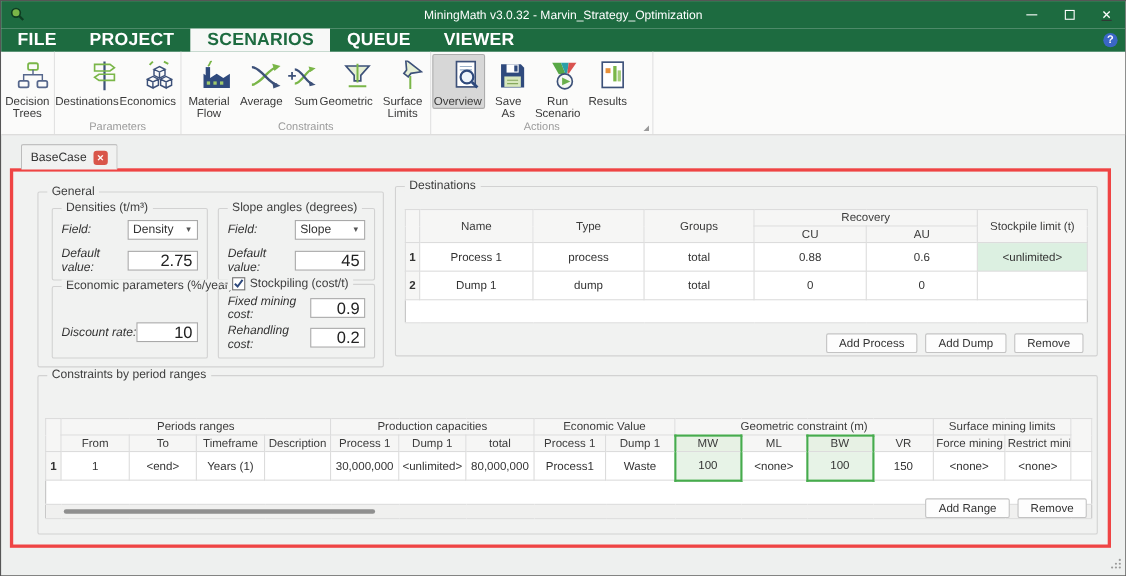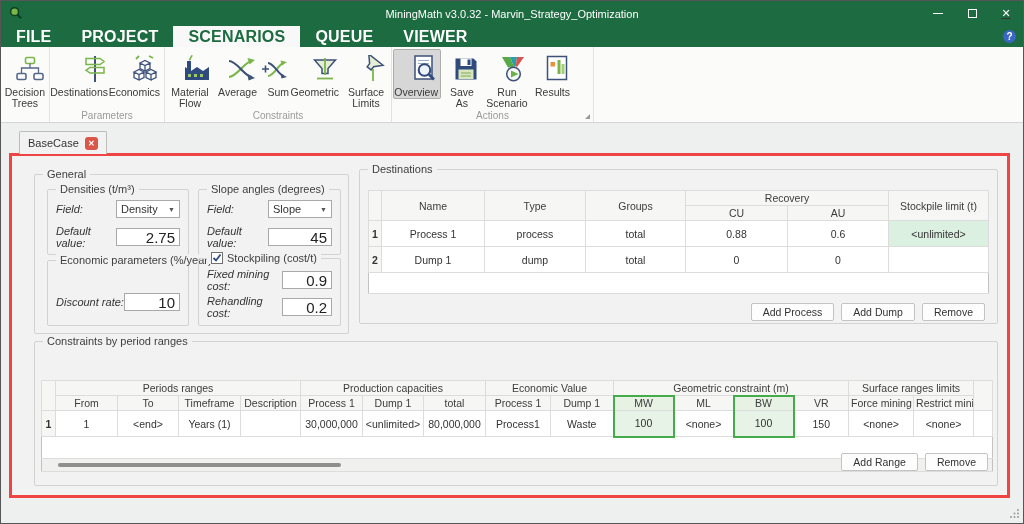--- a/index.html
+++ b/index.html
@@ -411,21 +411,21 @@
           <col style="width:60px">
           <col style="width:19px">
       </colgroup>
       <thead>
         <tr>
           <th rowspan="2"></th>
           <th colspan="4">Periods ranges</th>
           <th colspan="3">Production capacities</th>
           <th colspan="2">Economic Value</th>
           <th colspan="4">Geometric constraint (m)</th>
-          <th colspan="2">Surface ranges limits</th>
+          <th colspan="2">Surface mining limits</th>
           <th rowspan="2"></th>
         </tr>
         <tr>
           <th>From</th>
           <th>To</th>
           <th>Timeframe</th>
           <th>Description</th>
           <th>Process 1</th>
           <th>Dump 1</th>
           <th>total</th>

